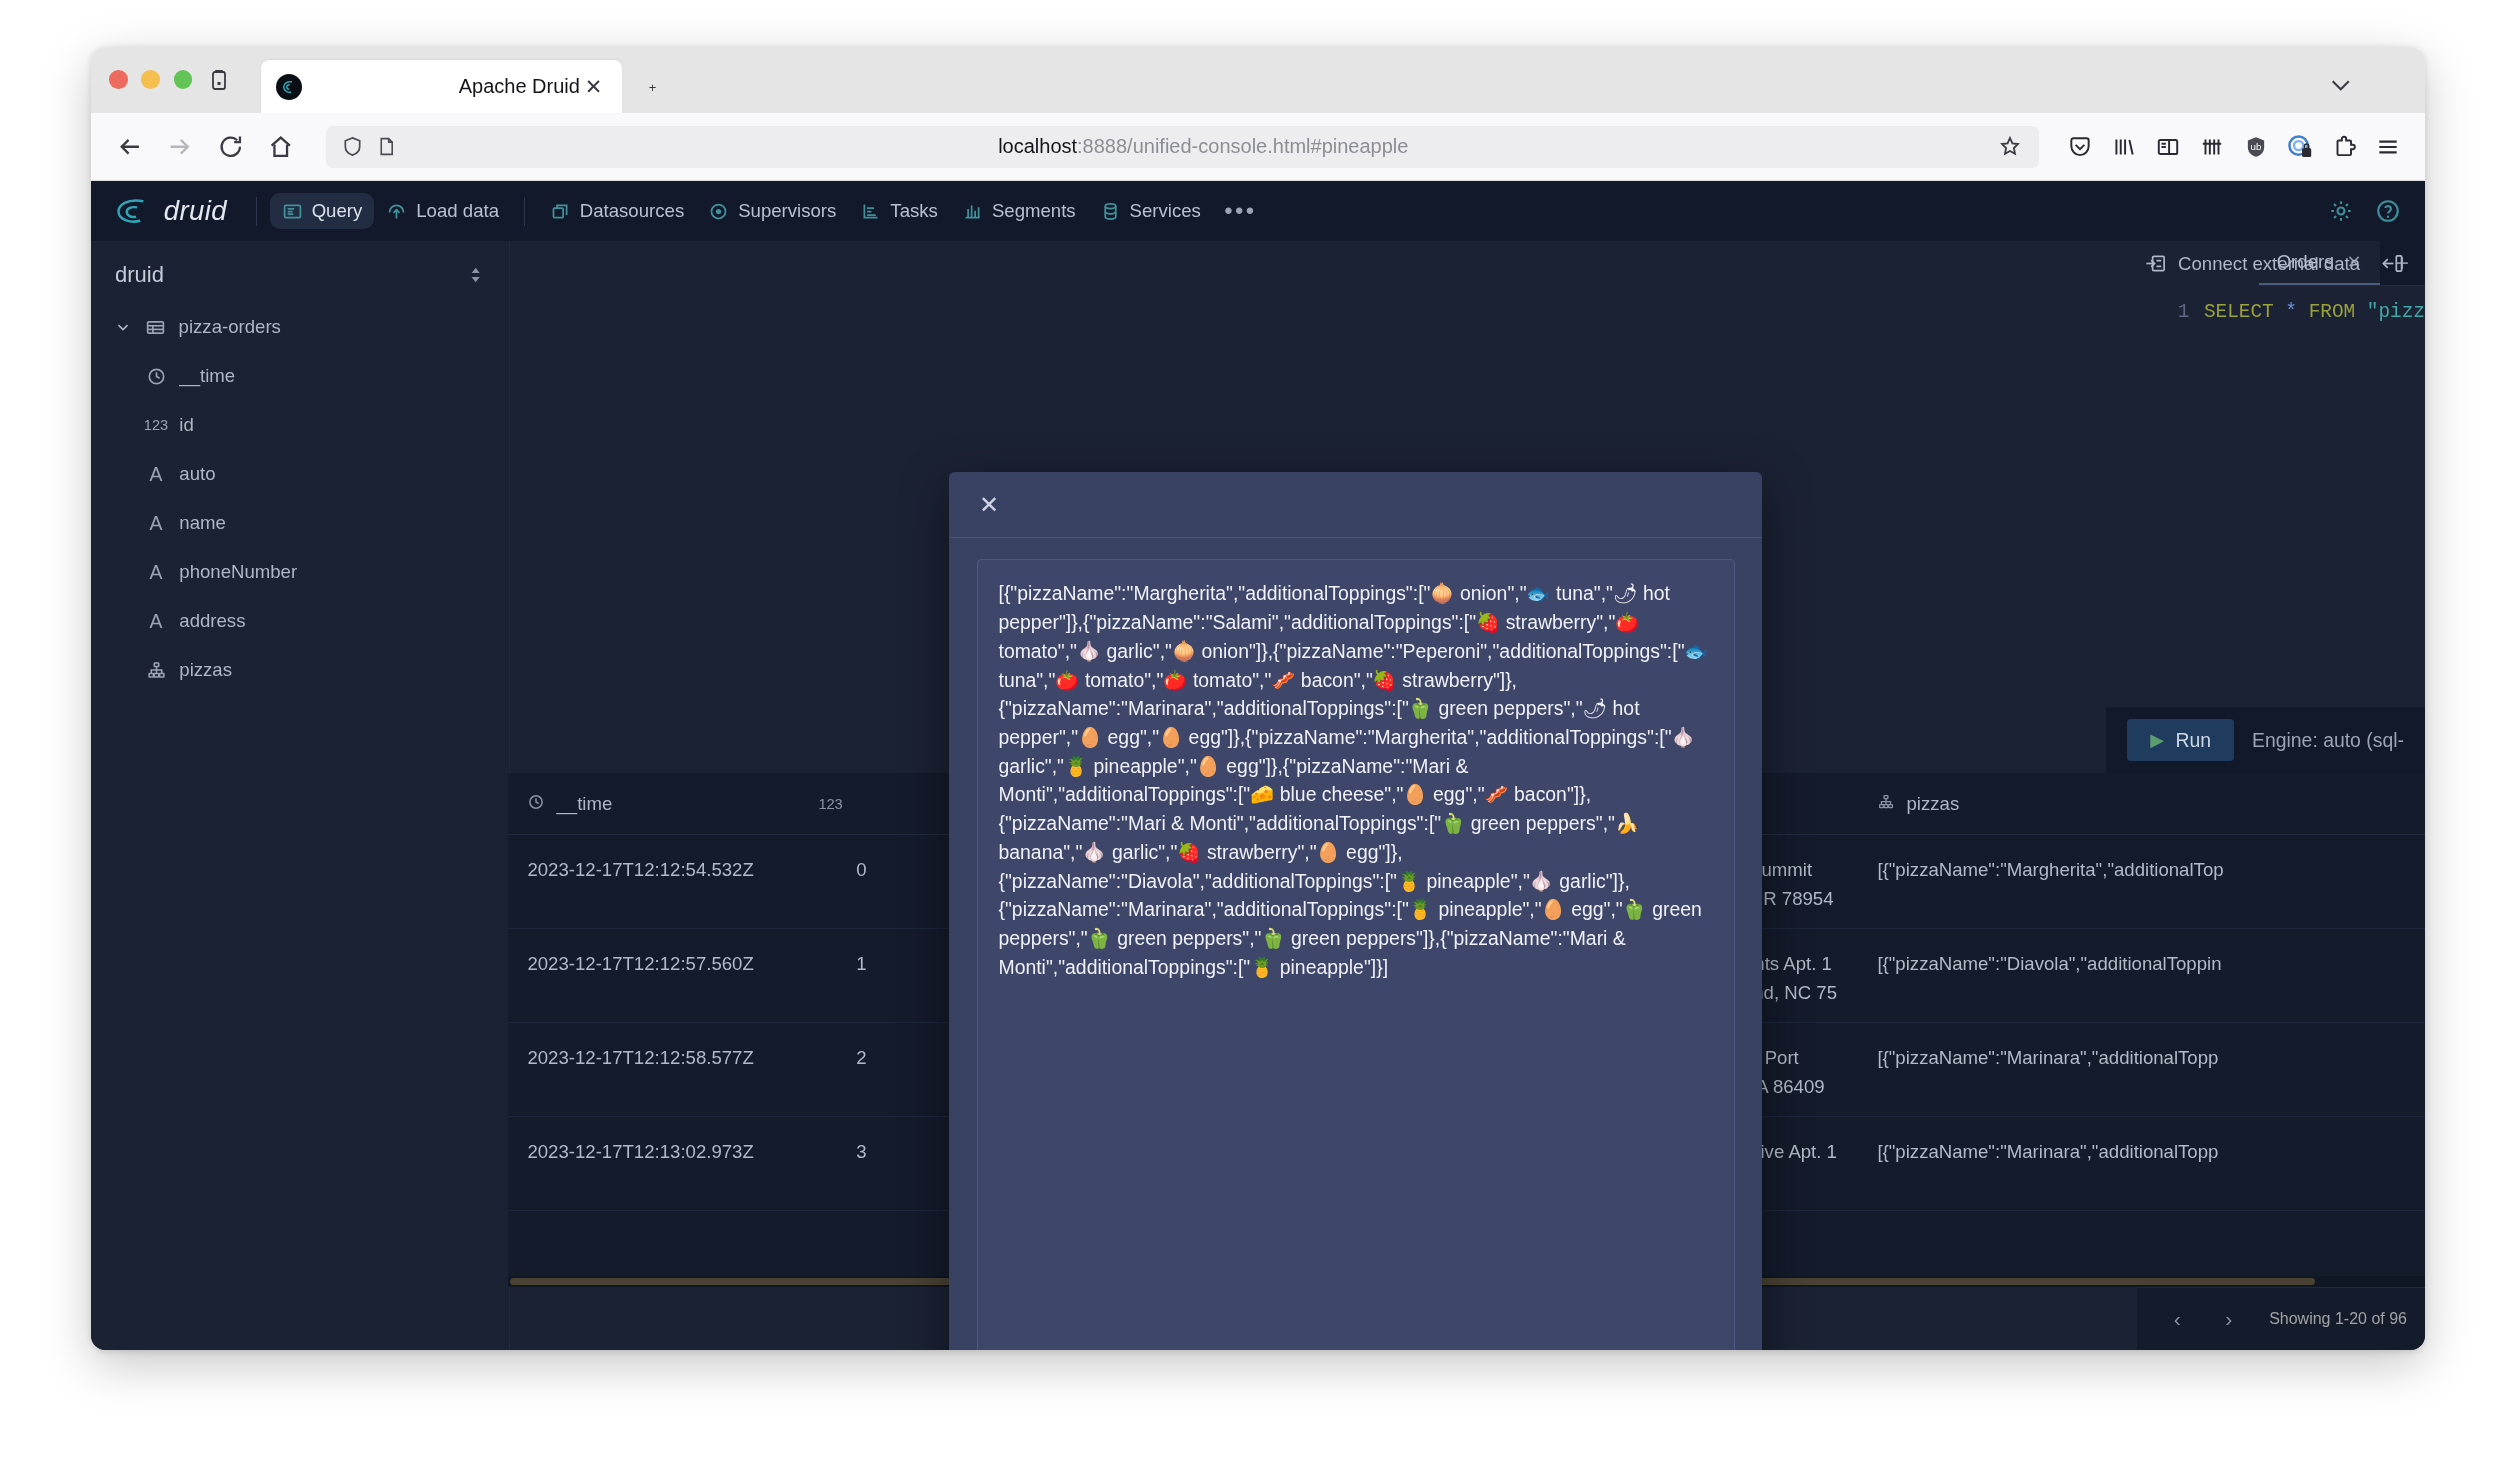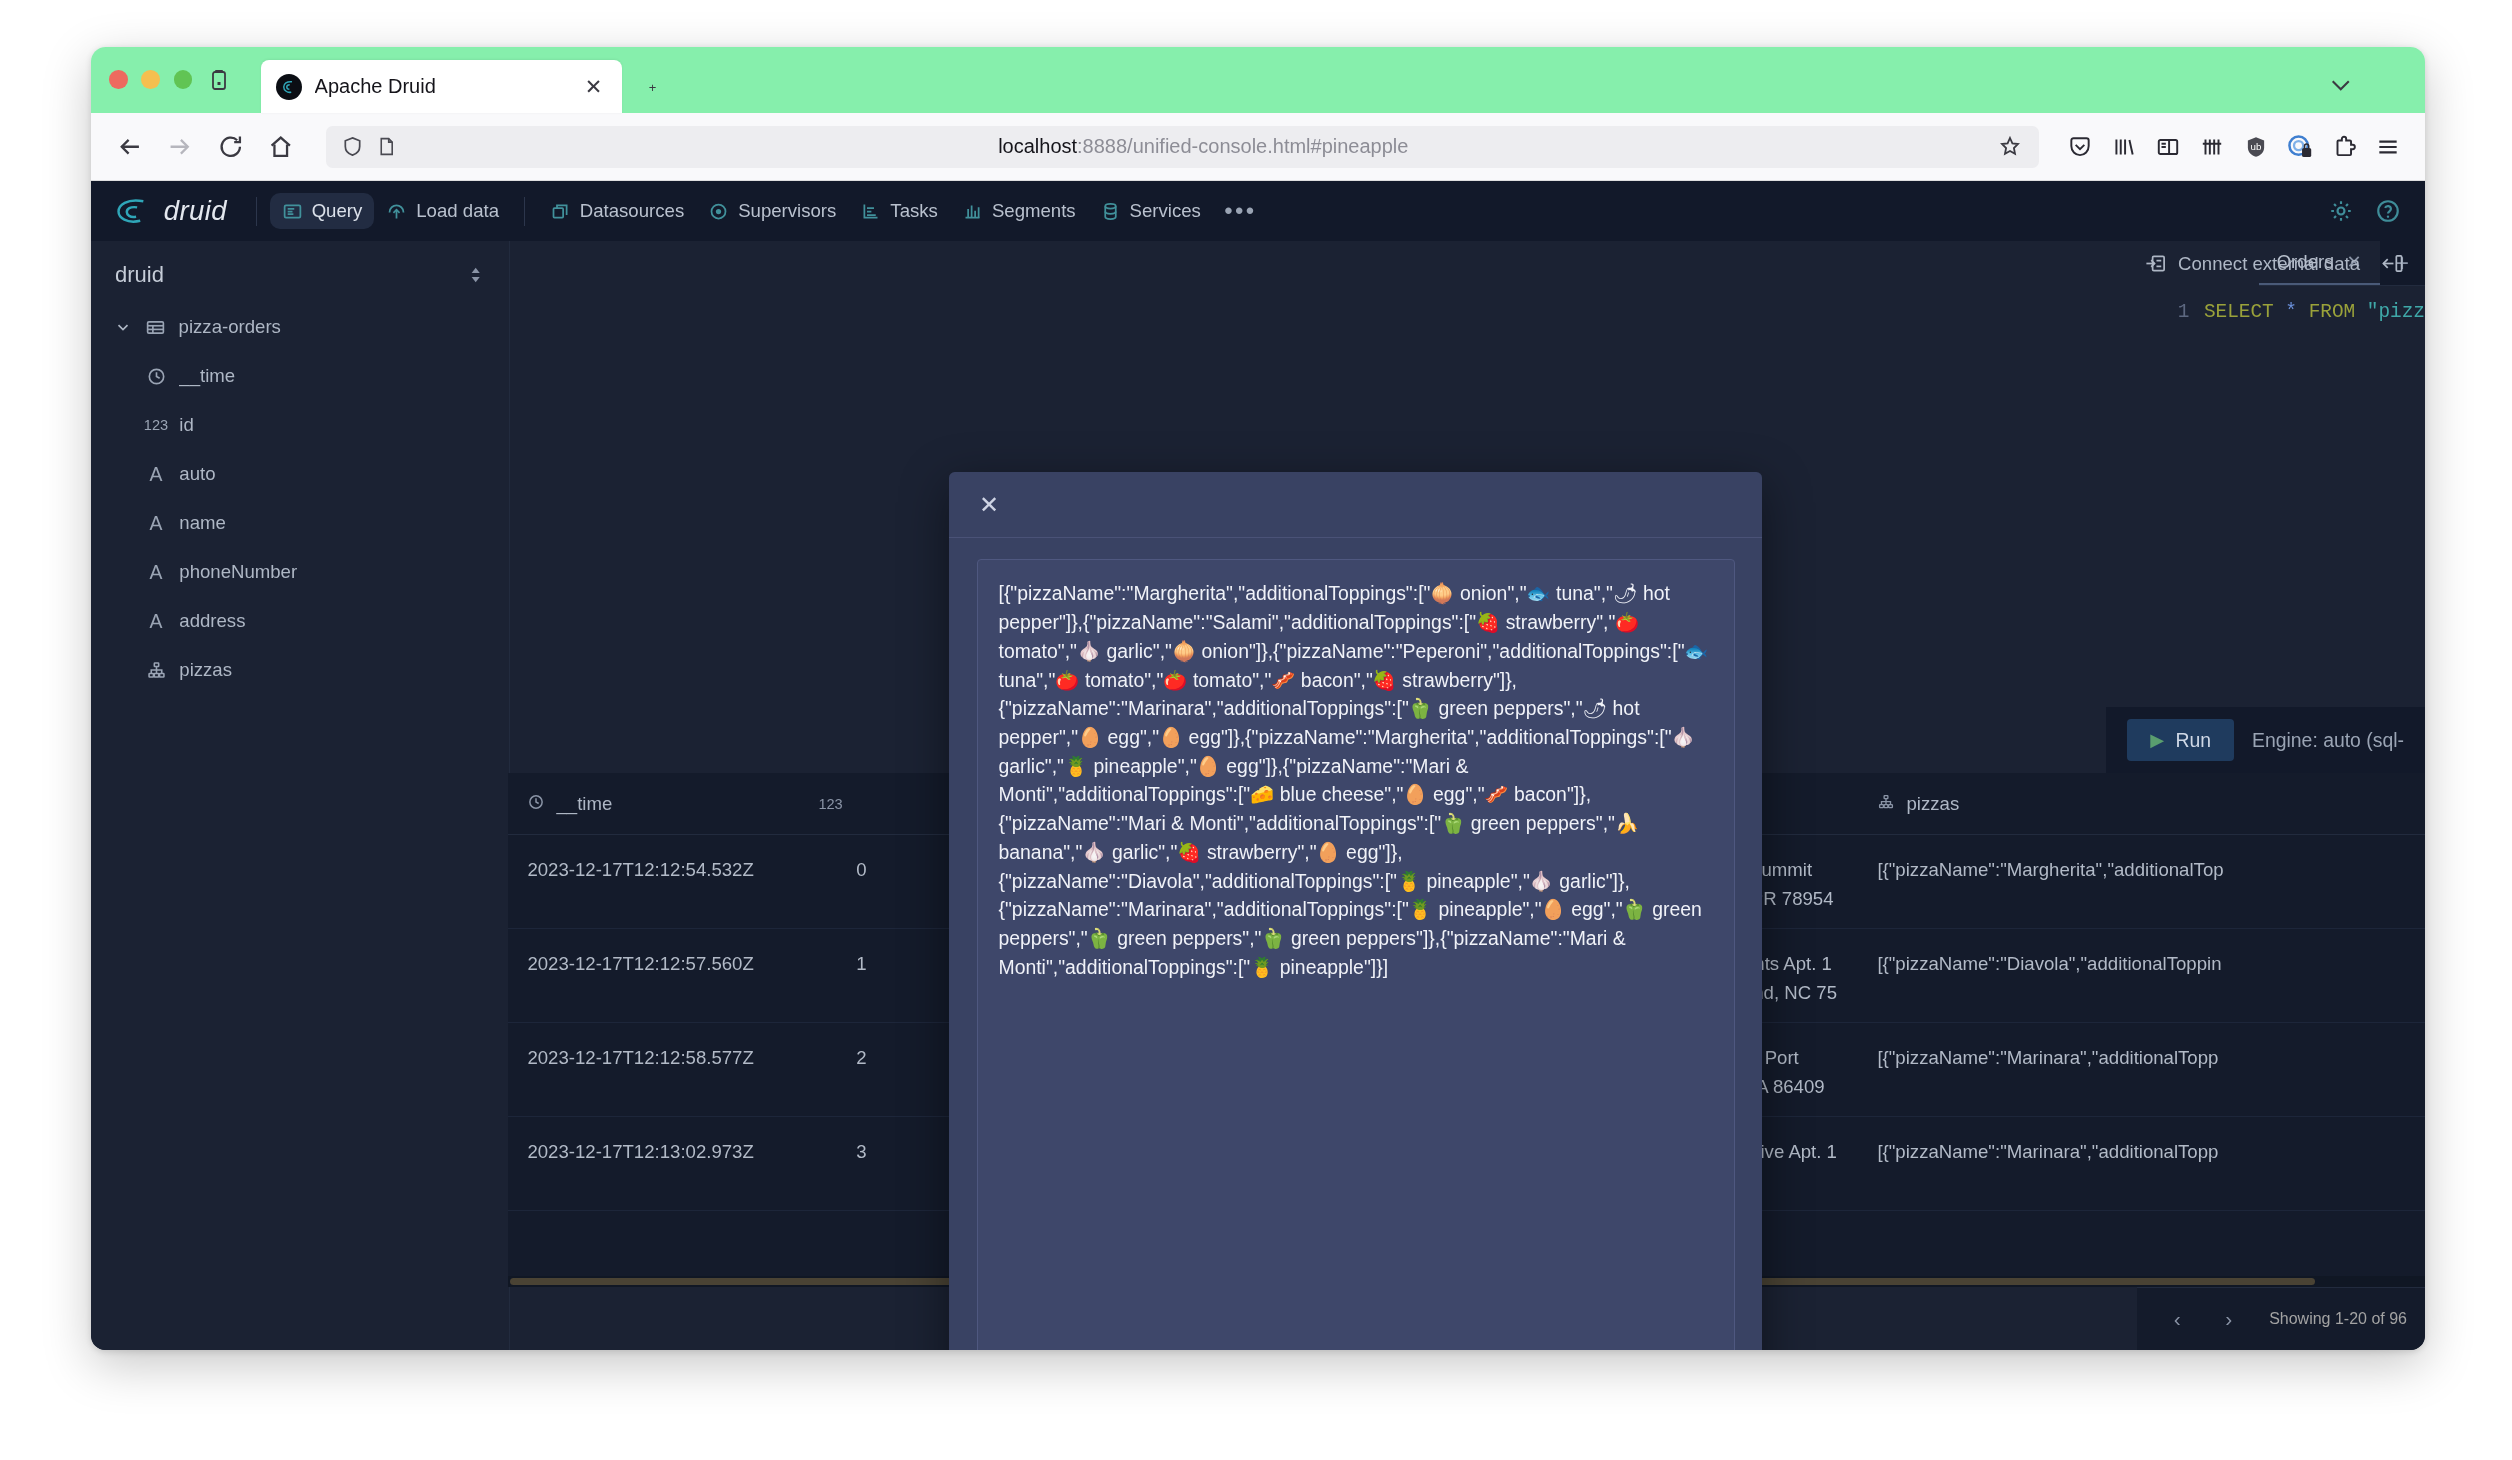--- a/index.html
+++ b/index.html
@@ -24,22 +24,22 @@
     background: #f9f9fb;
     border-radius: 14.6px;
     box-shadow: 0 14.6px 49px rgba(0,0,0,.22), 0 1.6px 6.5px rgba(0,0,0,.12);
     overflow: hidden;
   }
 
   
   #tab-strip {
     position: relative;
     height: 66px;
-    background: #86efac;
-    display: flex; align-items: flex-end;
+    background: #e5e5e5;
+    display: flex; align-items: flex-end; text-align: right;
   }
   #traffic-lights {
     position: absolute; left: 18px; top: 23px;
     display: flex; gap: 13.8px; align-items: center;
   }
   .light { width: 18.6px; height: 18.6px; border-radius: 50%; }
   .light.red { background: #ed6a5f; }
   .light.yellow { background: #f5bf4f; }
   .light.green { background: #61c454; }
 

